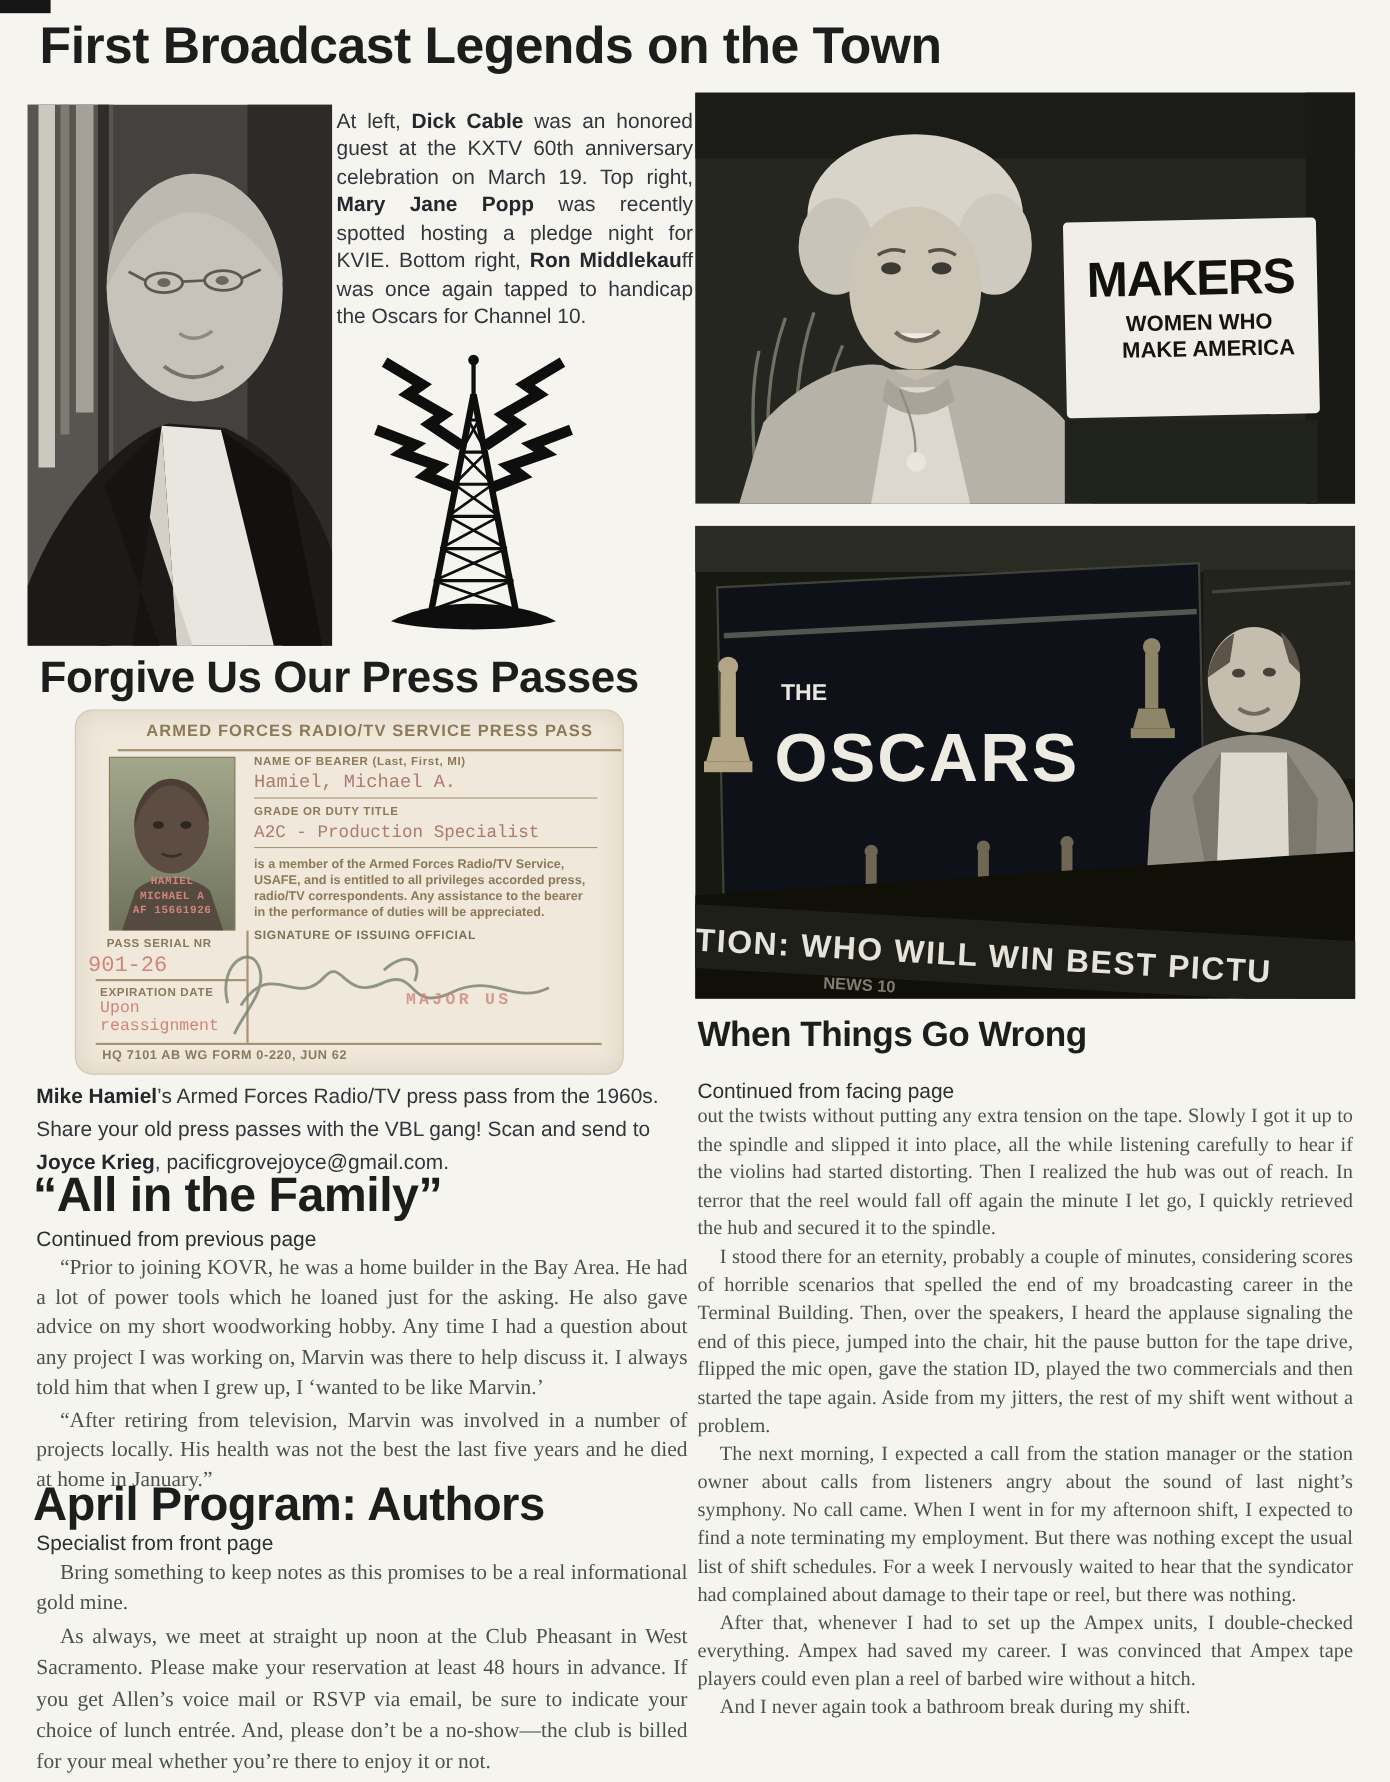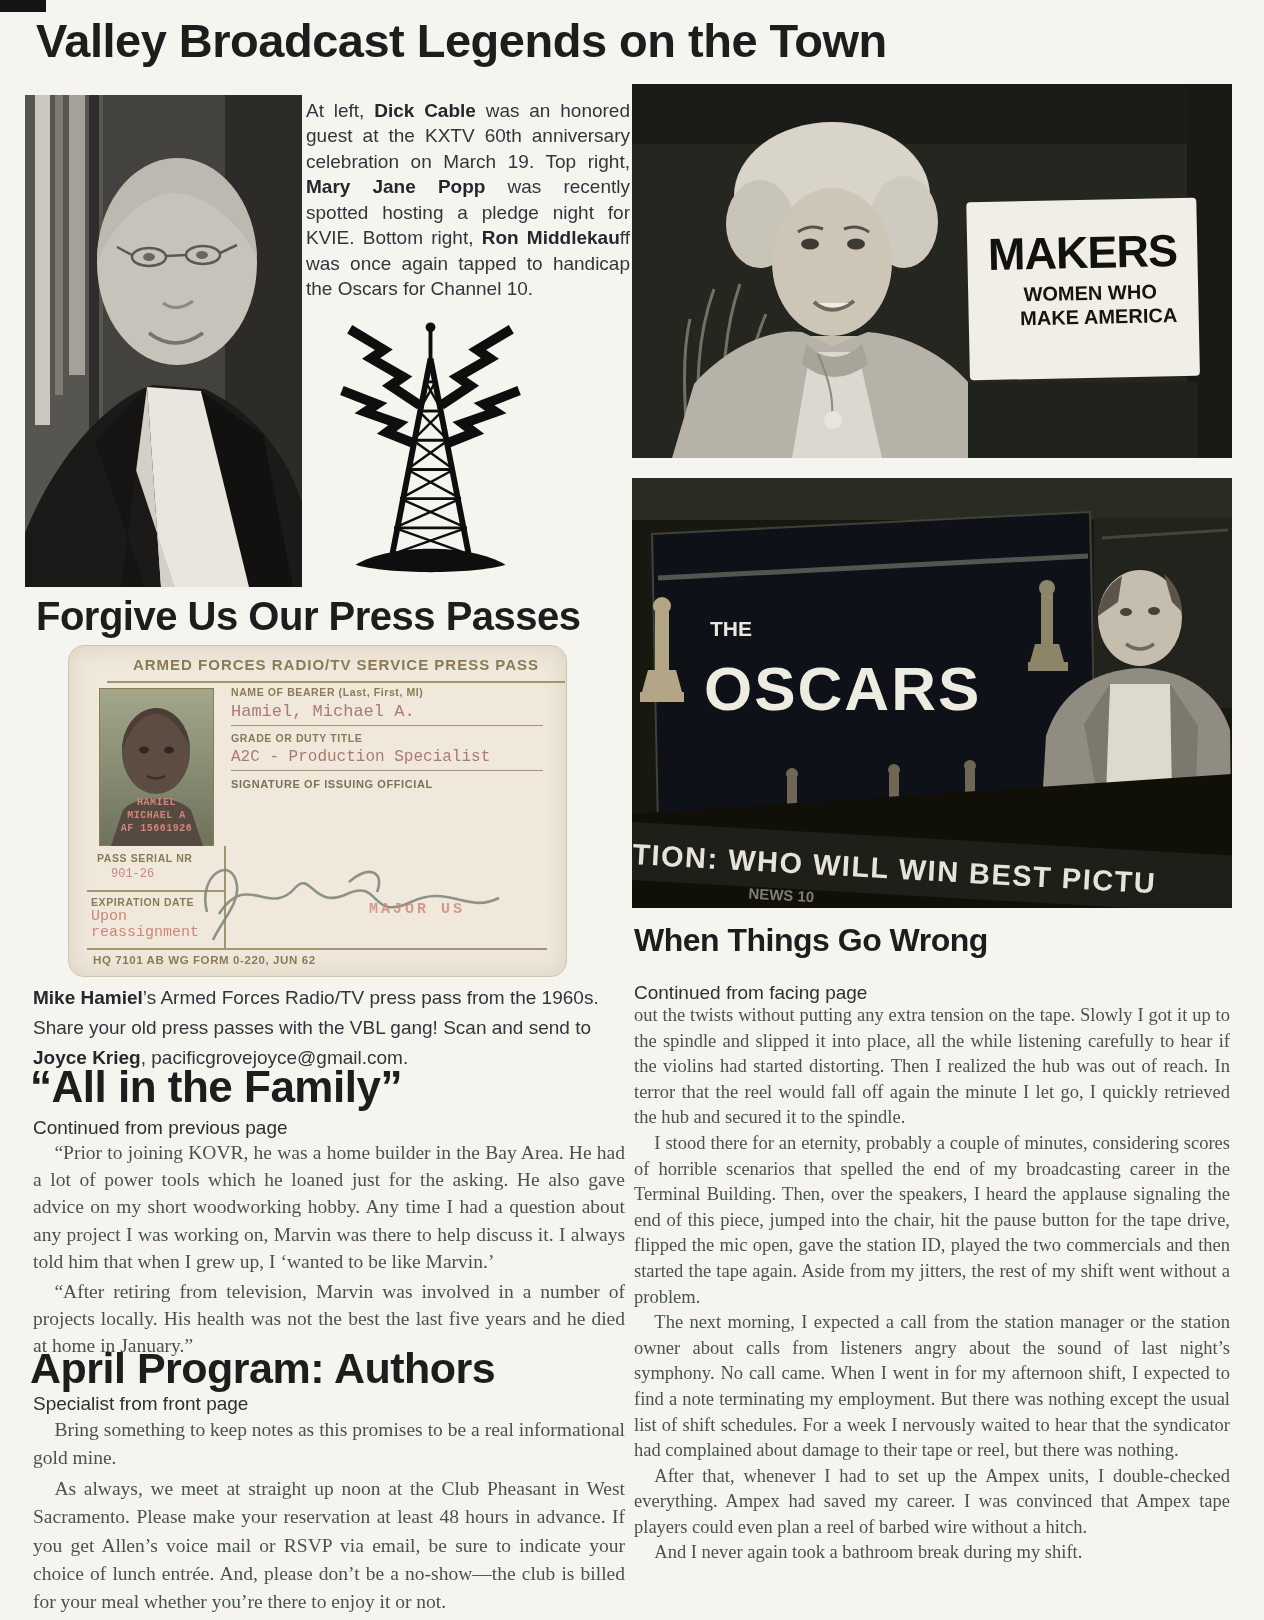--- a/index.html
+++ b/index.html
@@ -56,39 +56,39 @@
   .pp-label{font:700 10.5px/1.2 "Liberation Sans",sans-serif;color:var(--pass_ink);letter-spacing:.6px;}
   .pp-type{font:400 16px/1.2 "Liberation Mono","DejaVu Sans Mono",monospace;color:var(--pass_type);}
   .pp-photo{left:30px;top:42px;width:115px;height:158px;}
   .pp-photo-names{left:34px;top:152px;width:107px;text-align:center;
         font:700 10px/13px "Liberation Mono",monospace;color:var(--pass_red);letter-spacing:.5px;}
   .pp-right{left:162px;top:40px;width:312px;}
   .pp-underline{border-bottom:1.5px solid var(--pass_line);padding-bottom:3px;margin:3px 0 6px;}
   .pp-member{margin-top:8px;font:700 11.5px/14.8px "Liberation Sans",sans-serif;color:var(--pass_ink);}
   .pp-sig-label{margin-top:7px;font:700 11px/1.2 "Liberation Sans",sans-serif;color:#7d7257;letter-spacing:.6px;}
   .pp-serial-label{left:28px;top:206px;}
-  .pp-serial-value{left:42px;top:221px;font-size:12px;color:var(--pass_red);}
+  .pp-serial-value{left:11px;top:221px;font-size:20px;color:var(--pass_red);}
   .pp-hline1{left:18px;top:244px;width:137px;height:1.5px;background:var(--pass_line);}
   .pp-exp-label{left:22px;top:250px;}
   .pp-exp-value{left:22px;top:263px;width:120px;font-size:15px;line-height:16px;color:var(--pass_red);}
   .pp-vline{left:155px;top:200px;width:1.5px;height:102px;background:var(--pass_line);}
   .pp-hline2{left:18px;top:302px;width:460px;height:1.5px;background:var(--pass_line);}
   .pp-form{left:24px;top:308px;font-size:11.5px;}
   .pp-sig{left:130px;top:206px;}
   .pp-major{left:300px;top:256px;font:700 15px/1 "Liberation Mono",monospace;color:var(--pass_red);
             letter-spacing:3px;opacity:.8;}
 </style>
 </head>
 <body>
 
 <div class="page">
 
   <div class="abs corner-mark"></div>
 
-  <h1 class="abs headline">Valley Broadcast Legends on the Town</h1>
+  <h1 class="abs headline">First Broadcast Legends on the Town</h1>
 
   <figure class="abs photo photo-cable">
     <svg width="277" height="492" viewBox="0 0 277 492">
       <rect width="277" height="492" fill="#43423e"></rect>
       <rect x="0" y="0" width="78" height="492" fill="#57554f"></rect>
       <rect x="10" y="0" width="15" height="330" fill="#cbc8c0"></rect>
       <rect x="30" y="0" width="8" height="300" fill="#7e7b73"></rect>
       <rect x="44" y="0" width="16" height="280" fill="#a5a199"></rect>
       <rect x="64" y="0" width="10" height="492" fill="#2e2d2a"></rect>
       <rect x="200" y="0" width="77" height="492" fill="#2c2b28"></rect>
@@ -273,20 +273,21 @@
         <div>MICHAEL A</div>
         <div>AF 15661926</div>
       </div>
     </div>
 
     <div class="f pp-right">
       <div class="pp-label">NAME OF BEARER (Last, First, MI)</div>
       <div class="pp-type pp-underline" style="font-size:17px;">Hamiel, Michael A.</div>
       <div class="pp-label">GRADE OR DUTY TITLE</div>
       <div class="pp-type pp-underline">A2C - Production Specialist</div>
+      <div class="pp-member">is a member of the Armed Forces Radio/TV Service, USAFE, and is entitled to all privileges accorded press, radio/TV correspondents. Any assistance to the bearer in the performance of duties will be appreciated.</div>
       <div class="pp-sig-label">SIGNATURE OF ISSUING OFFICIAL</div>
     </div>
 
     <div class="f pp-label pp-serial-label">PASS SERIAL NR</div>
     <div class="f pp-type pp-serial-value">901-26</div>
     <div class="f pp-hline1"></div>
     <div class="f pp-label pp-exp-label">EXPIRATION DATE</div>
     <div class="f pp-type pp-exp-value">Upon reassignment</div>
     <div class="f pp-vline"></div>
     <div class="f pp-hline2"></div>

